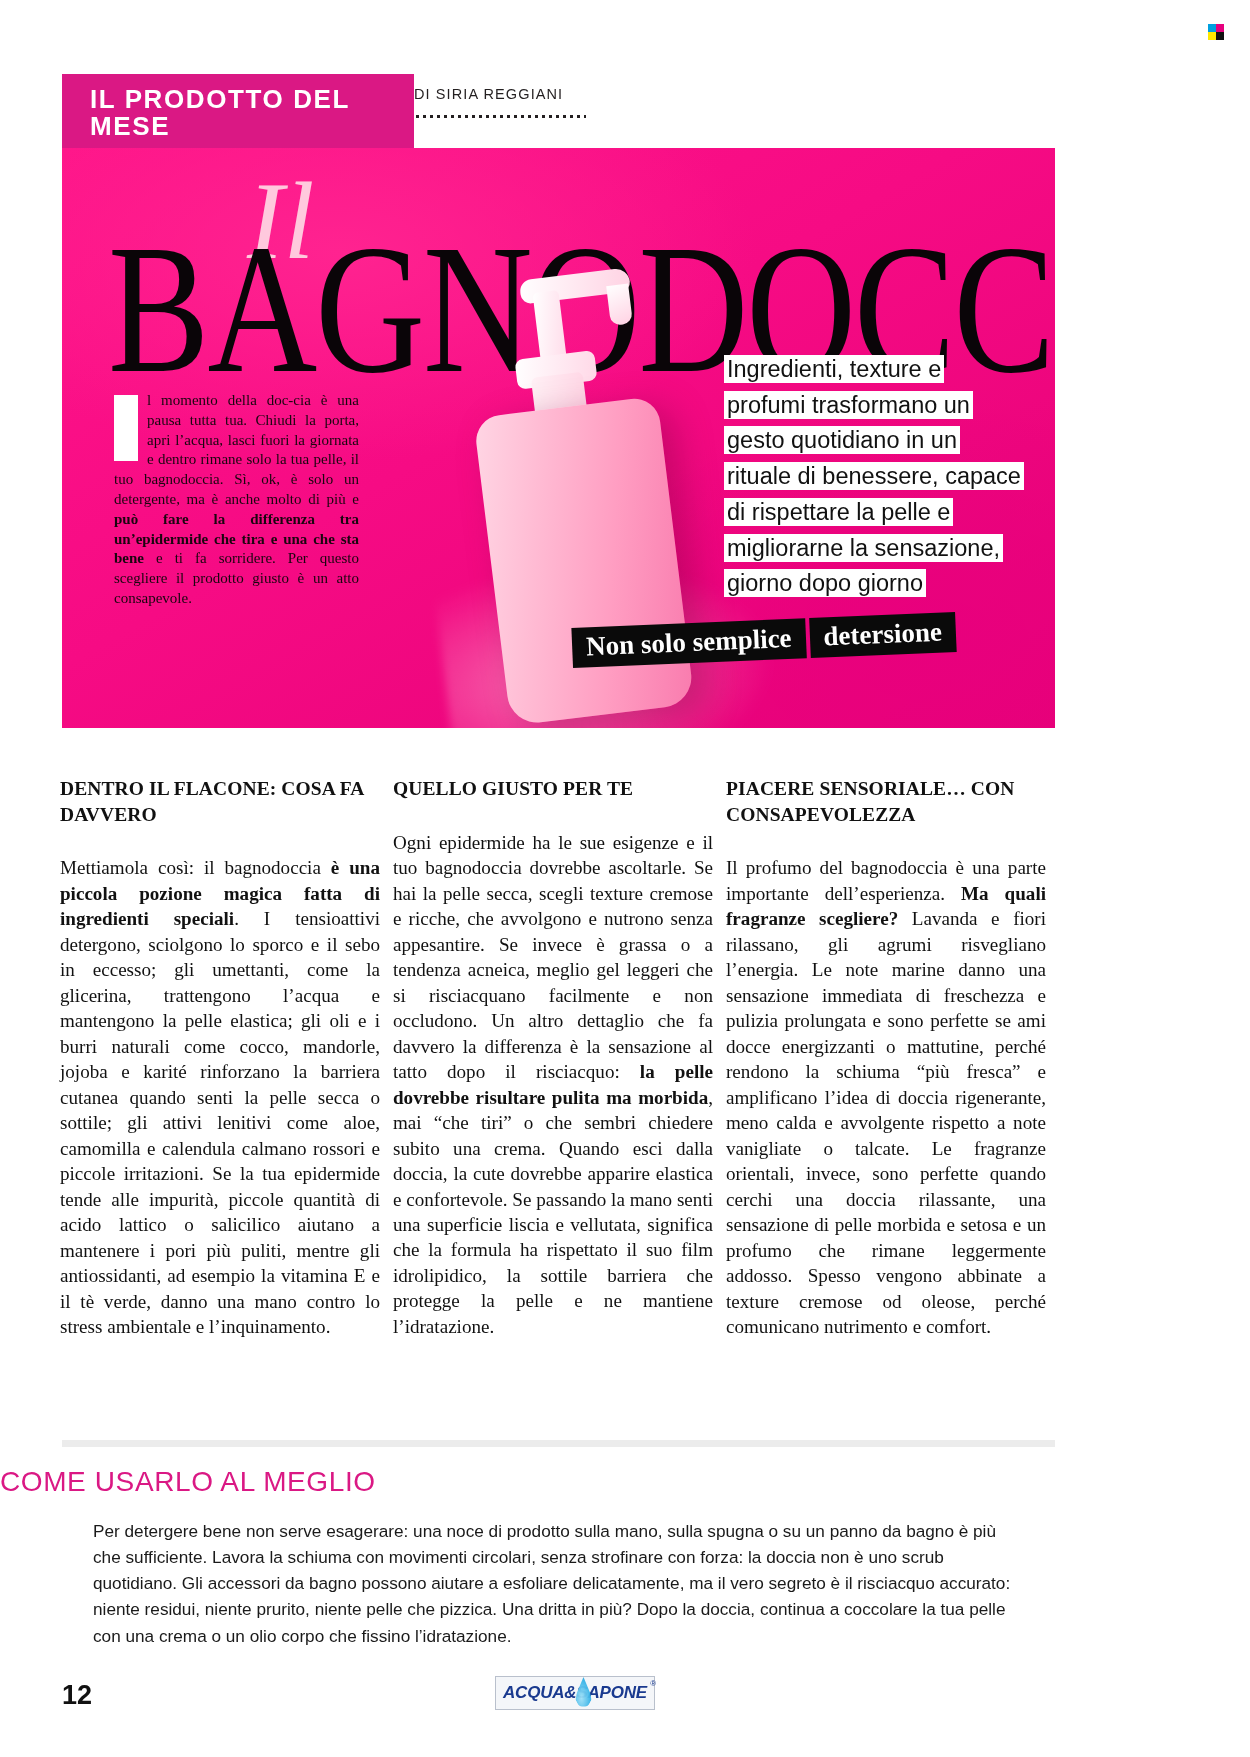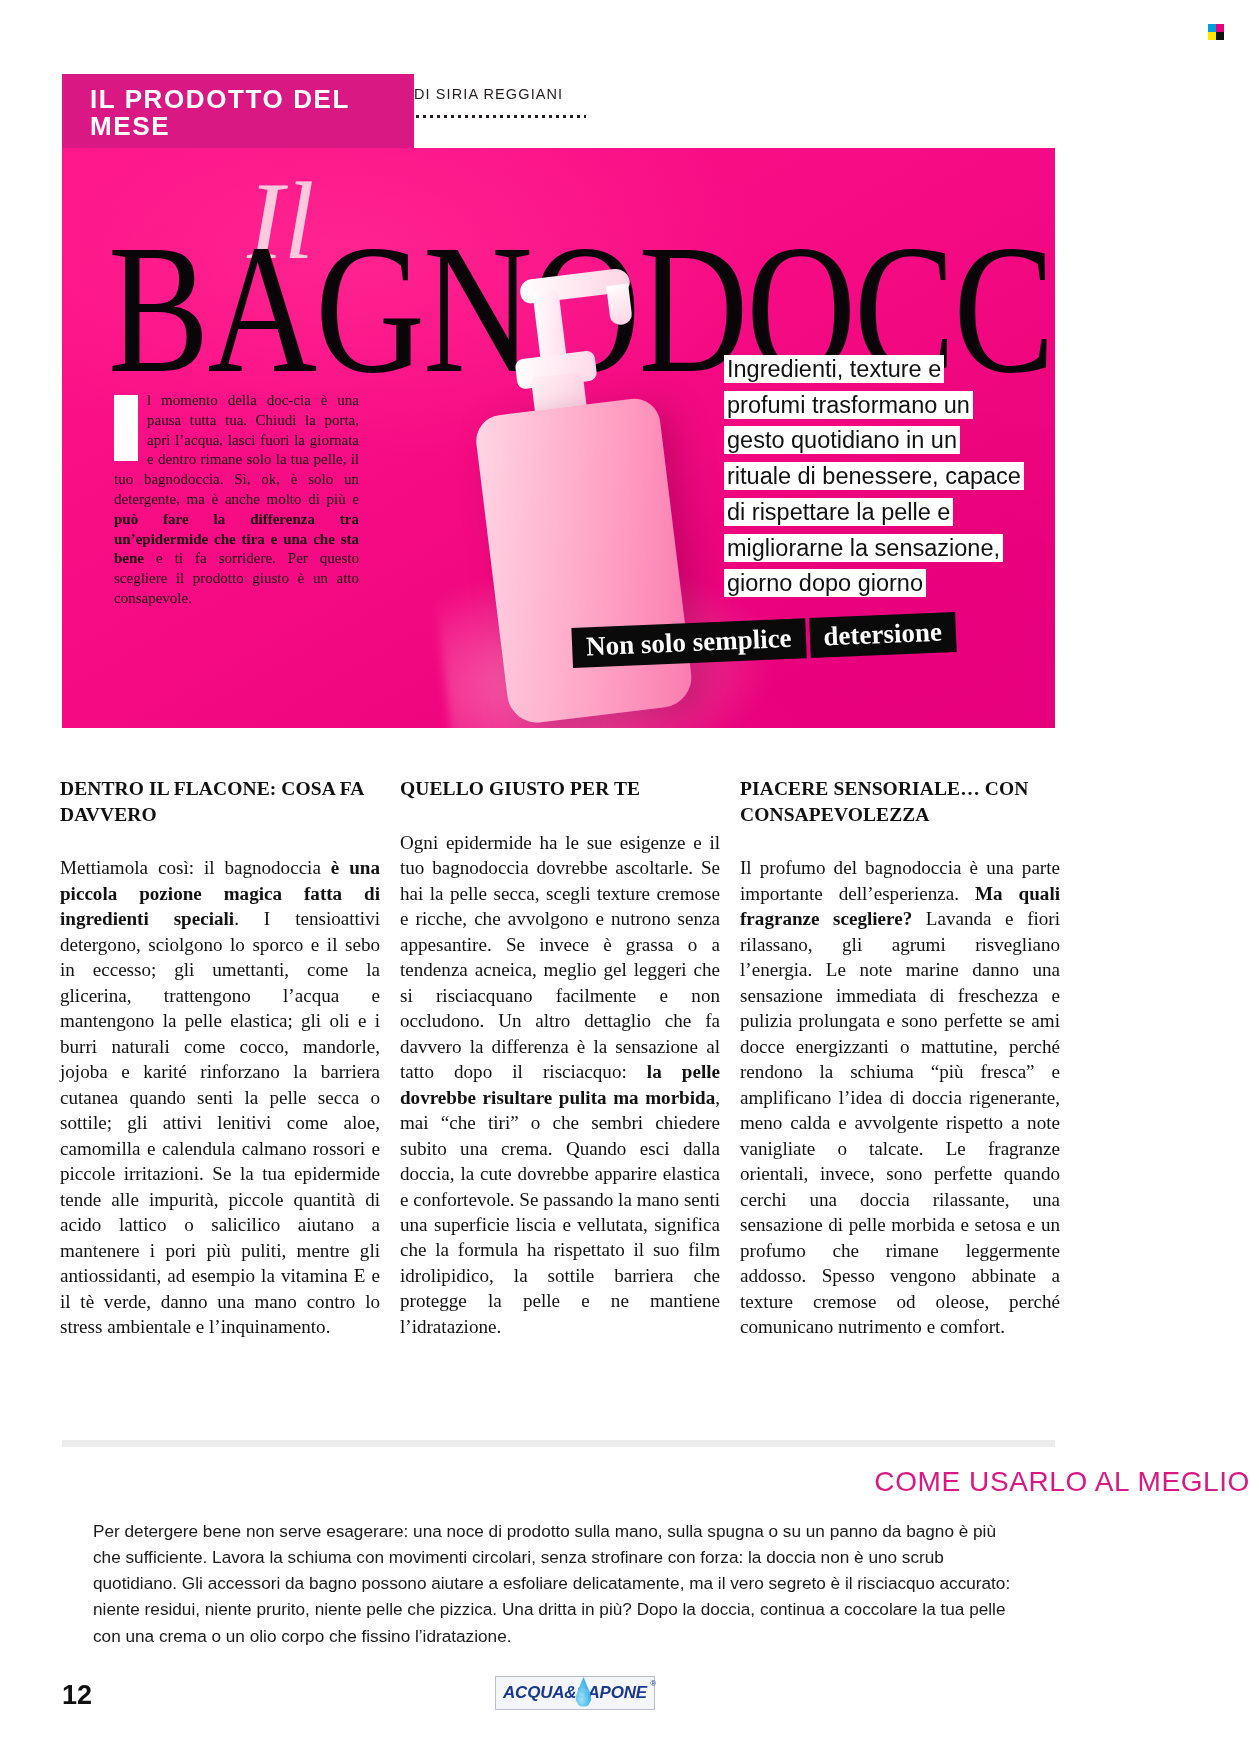--- a/index.html
+++ b/index.html
@@ -195,21 +195,21 @@
     line-height: 1.12;
   }
   .badge-blk .ln2 { margin-top: 2px; }
 
   
   .cols {
     position: absolute; left: 60px; top: 776px;
     width: 1000px;
     display: grid;
     grid-template-columns: 320px 320px 320px;
-    column-gap: 20px;
+    column-gap: 13px;
   }
   .col-head {
     font-family: "Liberation Serif", serif;
     font-weight: bold;
     font-size: 19.5px;
     line-height: 1.32;
     color: #111;
     margin-bottom: 28px;
     letter-spacing: 0.1px;
   }
@@ -227,21 +227,21 @@
   .divider {
     position: absolute; left: 62px; top: 1440px;
     width: 993px; height: 7px;
     background: #ececec;
   }
 
   
   .bottom-title {
     position: absolute; left: 0; top: 1466px;
     width: 1250px;
-    text-align: right;
+    text-align: left;
     font-family: "Liberation Sans", sans-serif;
     font-size: 28px;
     letter-spacing: 0.6px;
     color: #da1884;
   }
   .bottom-body {
     position: absolute; left: 93px; top: 1518px;
     width: 930px;
     font-family: "Liberation Sans", sans-serif;
     font-size: 17.2px;

